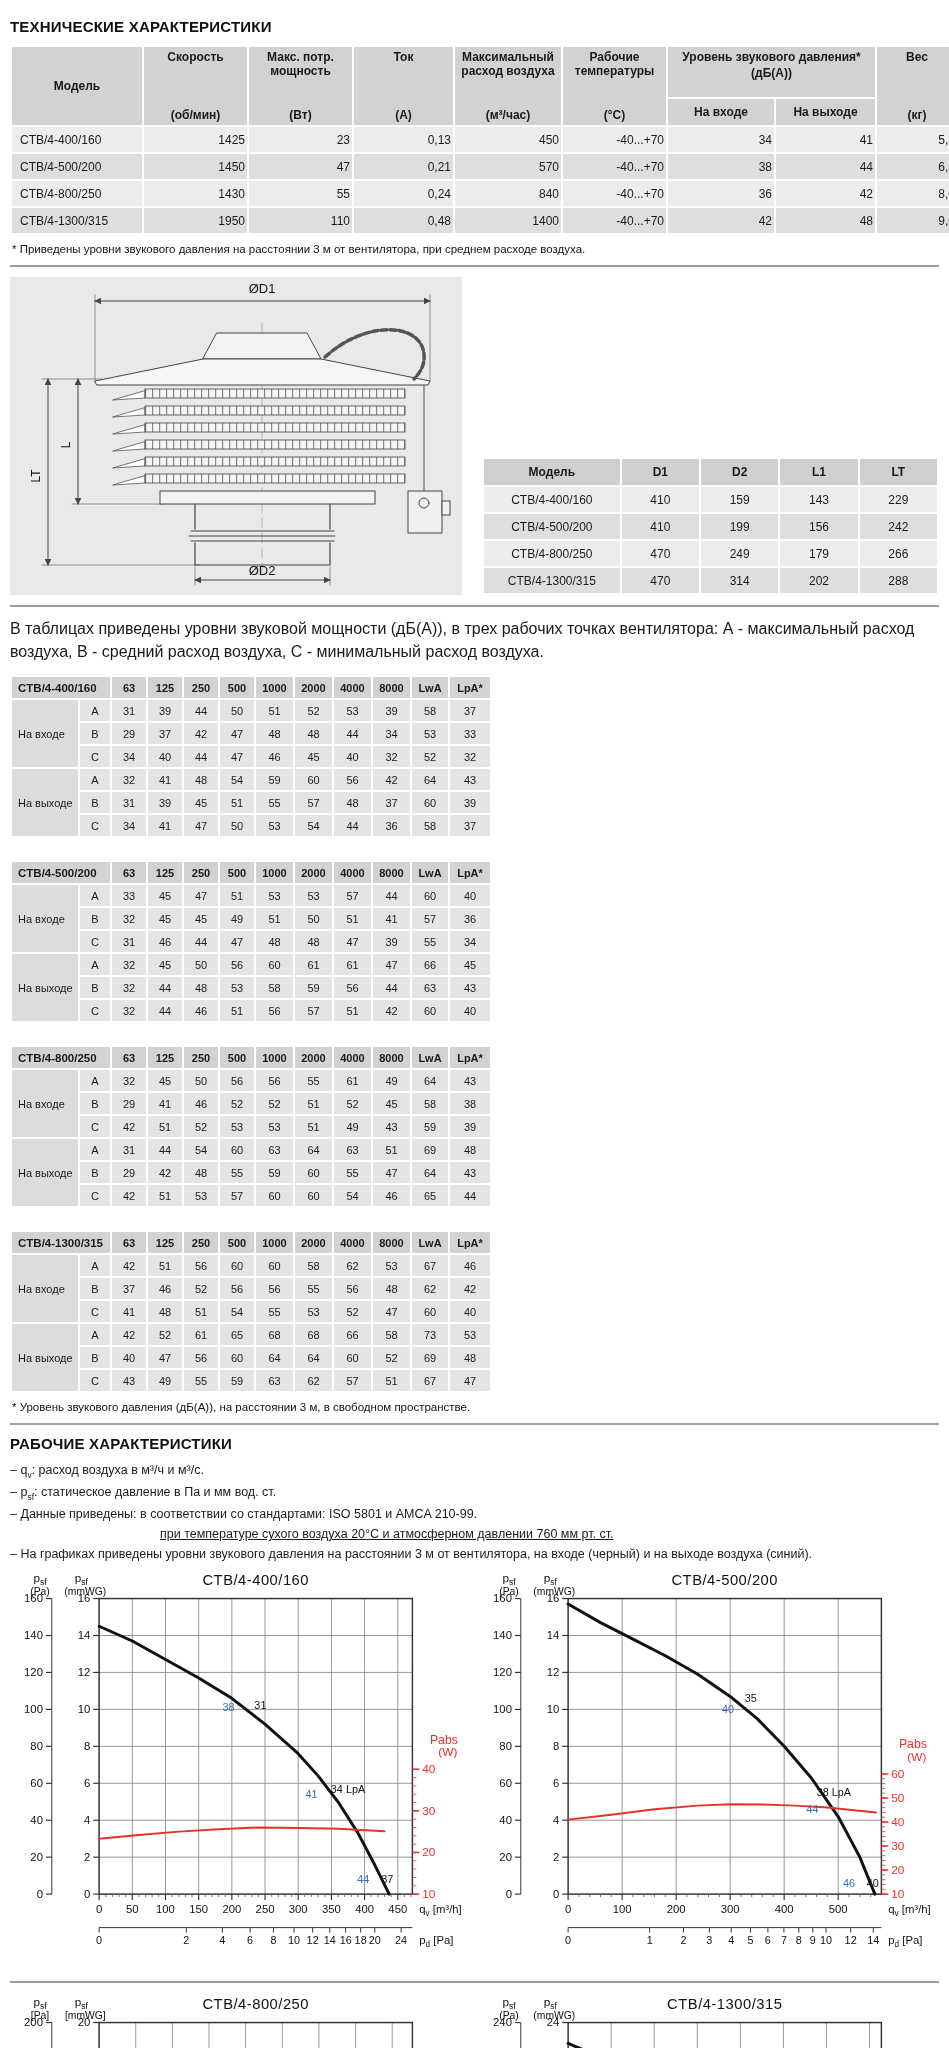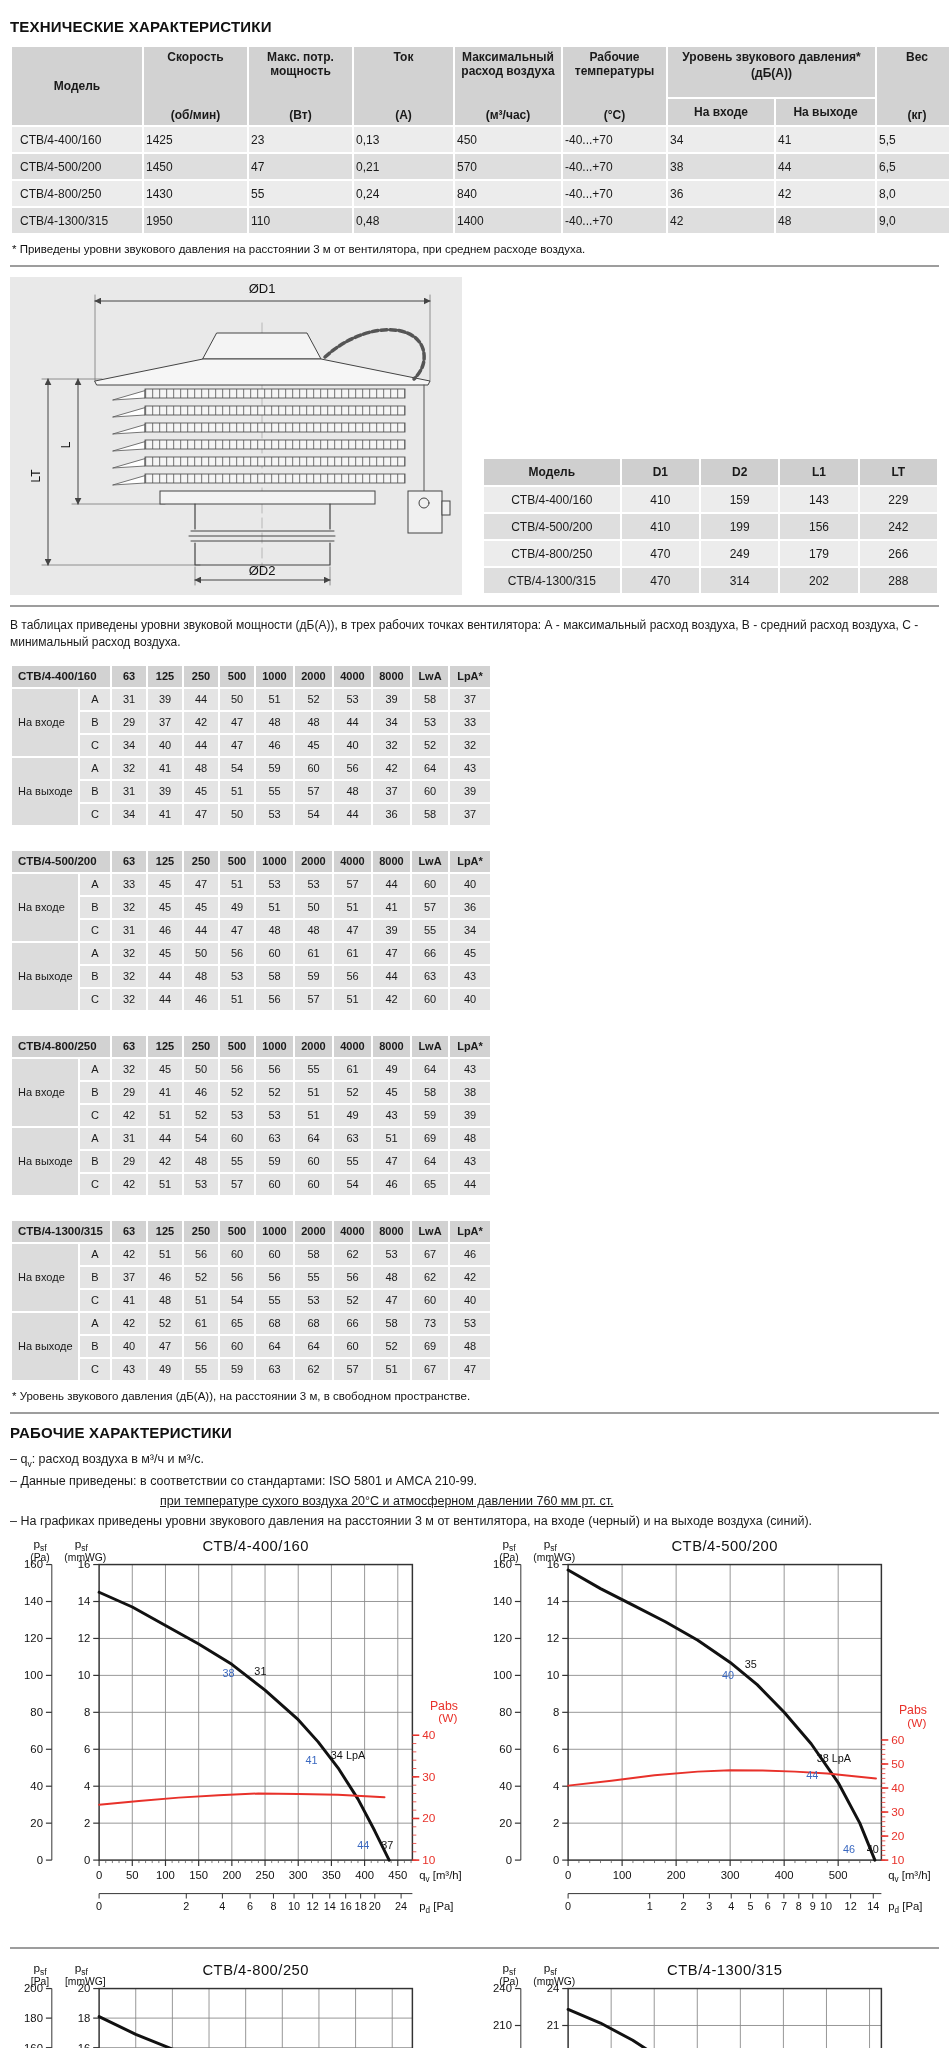--- a/index.html
+++ b/index.html
@@ -9,32 +9,32 @@
   .sep{border:none;border-top:2px solid #9d9d9d;margin:10px 0;}
   .footnote{font-size:11.5px;margin:8px 0 2px 2px;color:#111;}
   table{border-collapse:separate;border-spacing:2px;}
   
   #tech-table{width:929px;table-layout:fixed;font-size:12px;}
   #tech-table th{background:#d2d2d2;font-weight:700;padding:3px 2px;vertical-align:top;}
   #tech-table .hcell{height:72px;display:flex;flex-direction:column;justify-content:space-between;align-items:center;text-align:center;}
   #tech-table .hcell.center{justify-content:center;}
   #tech-table .hcell.auto{height:auto;gap:2px;}
   #tech-table .th-sub{height:22px;vertical-align:middle;padding:2px;}
-  #tech-table td{text-align:left;height:25px;vertical-align:middle;padding:0 2px;}
+  #tech-table td{text-align:right;height:25px;vertical-align:middle;padding:0 2px;}
   #tech-table td.model{text-align:left;padding-left:8px;}
   tr.r-odd td{background:#ececec;}
   tr.r-even td{background:#dedede;}
   
   .dims-row{display:flex;gap:20px;align-items:flex-end;margin-top:6px;}
   .drawing-box{background:#e9e9e9;width:452px;height:318px;flex:0 0 auto;}
   #dims-table{width:570px;font-size:12px;margin-top:2px;}
   #dims-table th{background:#cfcfcf;font-weight:700;height:24px;vertical-align:middle;}
   #dims-table td{text-align:center;height:23px;vertical-align:middle;}
   
-  .intro{font-size:12px;line-height:1.45;margin:2px 0 12px 0;}
+  .intro{font-size:16px;line-height:1.45;margin:2px 0 12px 0;}
   .ac-grid{display:flex;flex-wrap:wrap;justify-content:space-between;row-gap:22px;}
   .ac-table{width:456px;table-layout:fixed;font-size:11px;}
   .ac-table th{background:#d2d2d2;font-weight:700;height:21px;vertical-align:middle;padding:0 2px;}
   .ac-table th.model{text-align:left;padding-left:6px;font-size:11.5px;}
   .ac-table td{background:#e4e4e4;text-align:center;height:19px;vertical-align:middle;}
   .ac-table td.grp{background:#dcdcdc;text-align:left;padding-left:6px;}
   
   .bullet{font-size:12.5px;margin:3px 0;line-height:1.35;}
   .bullet.indent{margin-left:150px;text-decoration:underline;}
   sub{font-size:.68em;}
@@ -737,20 +737,21 @@
         </tbody>
       </table>
     </div>
   <div class="footnote">* Уровень звукового давления (дБ(А)), на расстоянии 3 м, в свободном пространстве.</div>
 
   <hr class="sep">
 
   <h2 class="sect-title">РАБОЧИЕ ХАРАКТЕРИСТИКИ</h2>
   <div id="bullets">
       <div class="bullet"><span>– q</span><sub>v</sub><span>: расход воздуха в м³/ч и м³/с.</span></div>
+      <div class="bullet"><span>– p</span><sub>sf</sub><span>: статическое давление в Па и мм вод. ст.</span></div>
       <div class="bullet"><span>– Данные приведены: в соответствии со стандартами:  ISO 5801 и AMCA 210-99.</span></div>
       <div class="bullet indent"><span>при температуре сухого воздуха 20°С и атмосферном давлении 760 мм рт. ст.</span></div>
       <div class="bullet"><span>– На графиках приведены уровни звукового давления на расстоянии 3 м от вентилятора, на входе (черный) и на выходе воздуха (синий).</span></div>
     </div>
 
   <div class="charts-row" id="charts-row-0">
       <div class="chart"><svg viewBox="0 0 464 404" width="458" height="398">
           <line x1="123.68644067796609" y1="30" x2="123.68644067796609" y2="330" stroke="#8a8a8a" stroke-width="0.9"></line>
           <line x1="157.37288135593218" y1="30" x2="157.37288135593218" y2="330" stroke="#8a8a8a" stroke-width="0.9"></line>
           <line x1="191.0593220338983" y1="30" x2="191.0593220338983" y2="330" stroke="#8a8a8a" stroke-width="0.9"></line>

